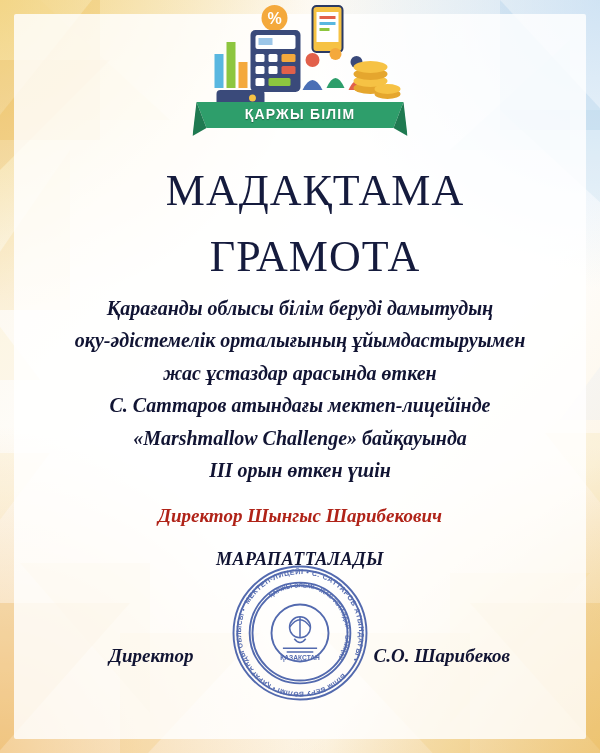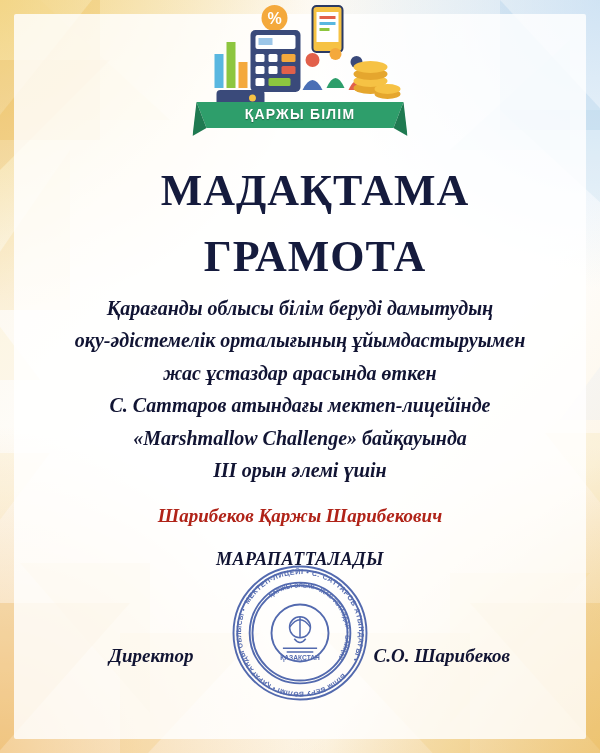--- a/index.html
+++ b/index.html
@@ -98,21 +98,21 @@
   
   .title-block {
     position: absolute;
     top: 168px;
     left: 0;
     right: 0;
     text-align: center;
   }
   .title-main, .title-sub {
     font-family: "Liberation Serif", serif;
-    font-weight: bold;
+    font-weight: normal;
     color: #151b3d;
     letter-spacing: 1px;
     line-height: 1.04;
     padding-left: 30px;
   }
   .title-main { font-size: 44px; }
   .title-sub  { font-size: 44px; margin-top: 20px; }
 
   
   .body-block {
@@ -282,23 +282,23 @@
     <div class="title-main">МАДАҚТАМА</div>
     <div class="title-sub">ГРАМОТА</div>
   </div>
 
   <div class="body-block">
     <div class="body-line">Қарағанды облысы білім беруді дамытудың</div>
     <div class="body-line">оқу-әдістемелік орталығының ұйымдастыруымен</div>
     <div class="body-line">жас ұстаздар арасында өткен</div>
     <div class="body-line">С. Саттаров атындағы мектеп-лицейінде</div>
     <div class="body-line">«Marshmallow Challenge» байқауында</div>
-    <div class="body-line">III орын әлемі үшін</div>
-
-    <div class="awardee">Шарибеков Қаржы Шарибекович</div>
+    <div class="body-line">III орын өткен үшін</div>
+
+    <div class="awardee">Директор Шынгыс Шарибекович</div>
 
     <div class="award-verb">МАРАПАТТАЛАДЫ</div>
   </div>
 
   <svg class="stamp" viewBox="0 0 160 160">
     <defs>
       <path id="arcOuter" d="M80,80 m-62,0 a62,62 0 1,1 124,0 a62,62 0 1,1 -124,0"></path>
       <path id="arcOuterBottom" d="M80,80 m62,0 a62,62 0 1,1 -124,0 a62,62 0 1,1 124,0"></path>
       <path id="arcInner" d="M80,80 m-48,0 a48,48 0 1,1 96,0 a48,48 0 1,1 -96,0"></path>
     </defs>

